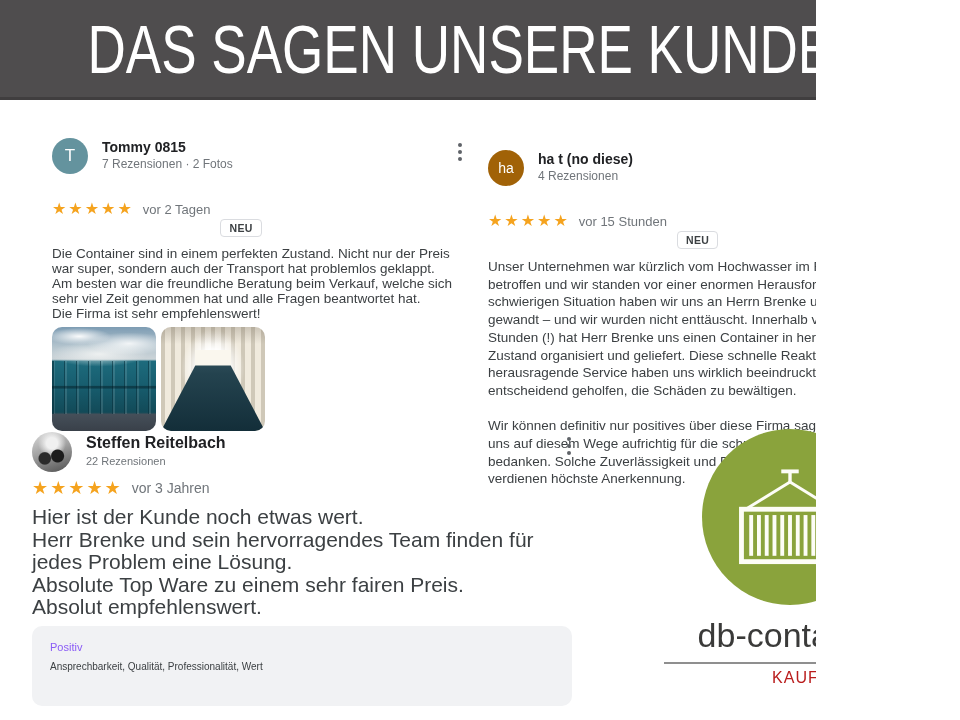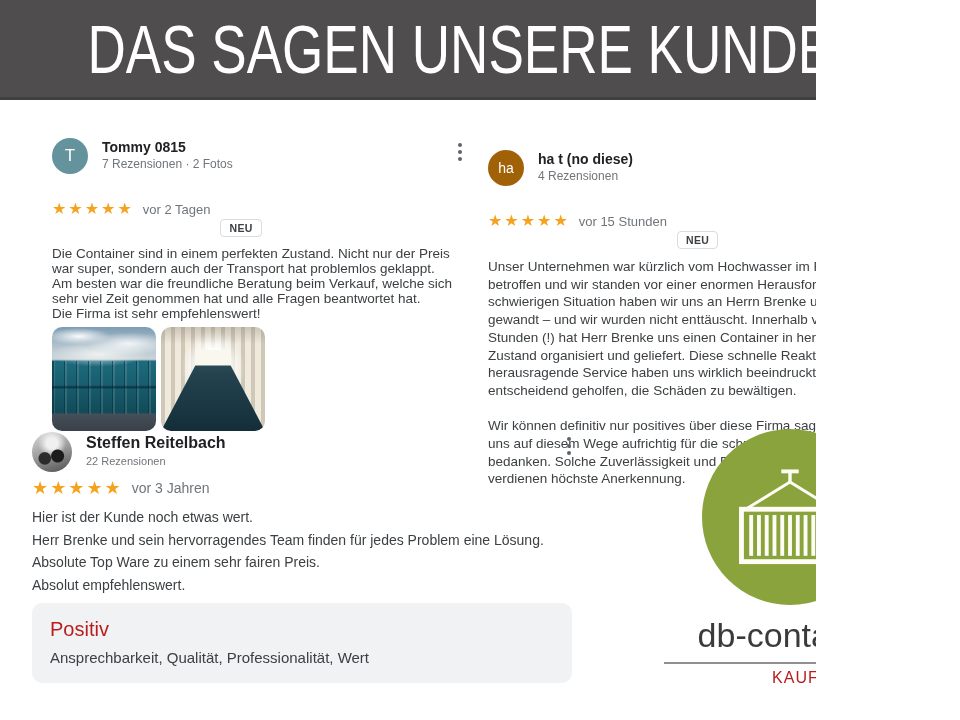--- a/index.html
+++ b/index.html
@@ -61,21 +61,21 @@
     border:1px solid #dadce0; border-radius:4px; background:#fff;
     color:#3c4043; font-size:10.5px; font-weight:bold;
     padding:2px 8px; margin-left:10px; letter-spacing:.4px;margin-top:38px;
   }
 
   .body {
     white-space:pre-line; color:#3c4043;
     font-size:13.5px; line-height:15px; margin:9px 0 0 0;
   }
   .r2 .body { line-height:17.7px; }
-  .r3 .body { font-size:14px; line-height:22.5px; }
+  .r3 .body { font-size:21px; line-height:22.5px; }
 
   
   .photos { display:flex; gap:5px; margin-top:6px; }
   .photo { width:104px; height:104px; border-radius:10px; overflow:hidden; position:relative; }
   .photo-yard {
     background:
       radial-gradient(ellipse 46px 12px at 26% 9%,  rgba(255,255,255,.95), transparent 70%),
       radial-gradient(ellipse 60px 16px at 74% 16%, rgba(255,255,255,.85), transparent 70%),
       radial-gradient(ellipse 70px 18px at 45% 26%, rgba(252,252,250,.75), transparent 70%),
       linear-gradient(180deg, #7d9cb3 0%, #b6c6cf 20%, #ccd4d8 31%, #1d6b7d 33%, #175c6d 58%, #124a58 82%, #454f59 84%, #394049 100%);
@@ -102,22 +102,22 @@
     position:absolute; inset:0;
     clip-path:polygon(33% 37%, 67% 37%, 100% 100%, 0 100%);
     background:linear-gradient(180deg, #4a666f 0%, #24434f 45%, #132e39 100%);
   }
 
   
   .positive-box {
     margin-top:7px; width:540px; height:80px; box-sizing:border-box;
     background:#f1f2f4; border-radius:10px; padding:15px 0 0 18px;
   }
-  .pos-label { font-size:20px; color:#b91c1c; }
-  .pos-tags  { font-size:15px; color:#3c4043; margin-top:8px; }
+  .pos-label { font-size:11px; color:#8b5cf6; }
+  .pos-tags  { font-size:10px; color:#3c4043; margin-top:8px; }
 
   
   .logo { position:absolute; left:648px; top:429px; width:284px; text-align:right; }
   .logo-circle {
     width:176px; height:176px; border-radius:50%; background:#8aa33c;
     margin:0 auto; display:flex; align-items:center; justify-content:center;
   }
   .logo-domain { font-size:34px; color:#3a3a39; margin-top:11px; }
   .logo-divider { height:2px; background:#8f8f8f; margin:7px 16px 0 16px; }
   .logo-tagline { font-size:16px; color:#b91c1c; font-weight:500; letter-spacing:1px; margin-top:5px; }

